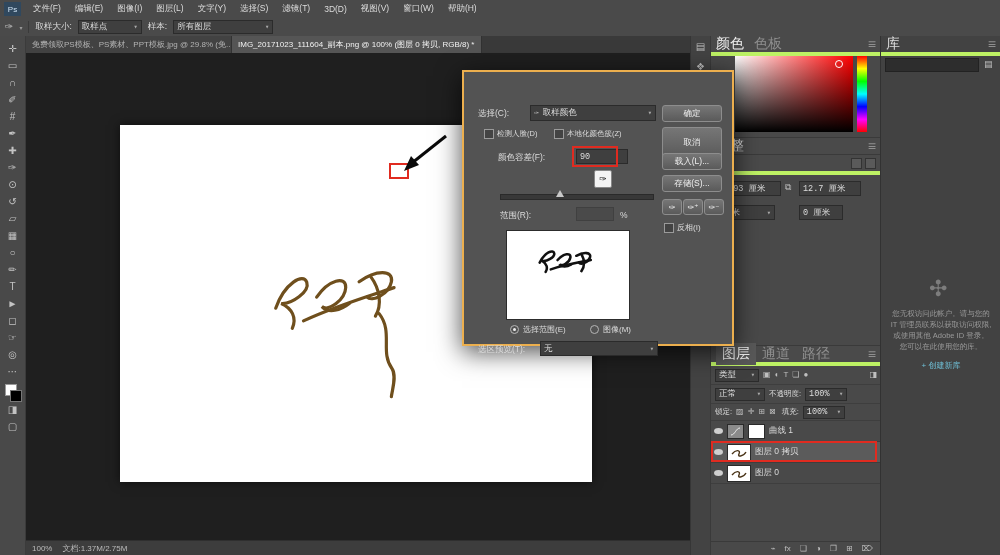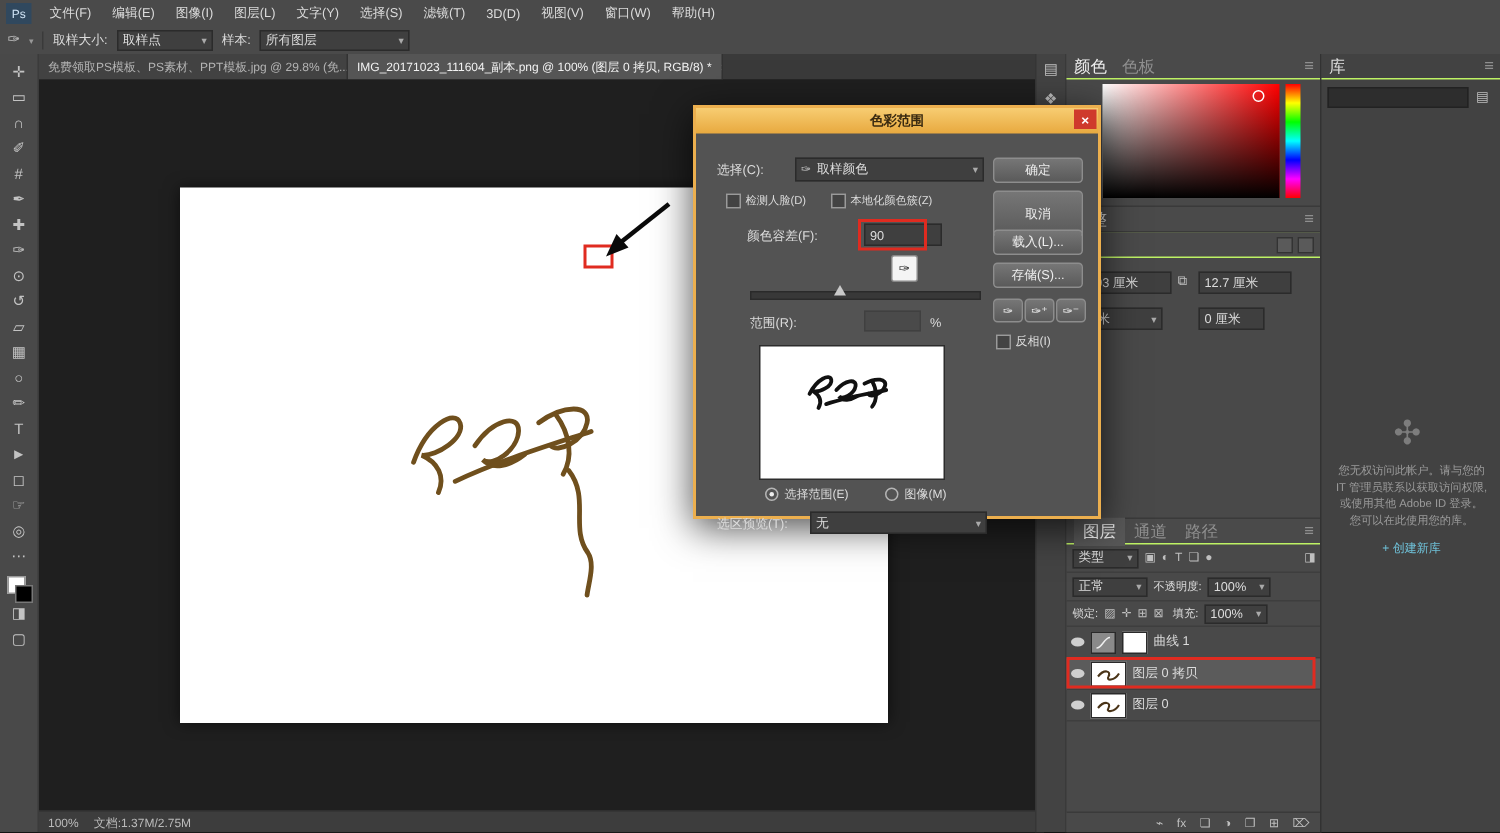--- a/index.html
+++ b/index.html
@@ -4,33 +4,33 @@
 <style>
   html,body{margin:0;padding:0;background:#000;}
   body{font-family:"Liberation Sans","DejaVu Sans",sans-serif;}
   #root{position:relative;width:1000px;height:555px;background:#1f1f1f;overflow:hidden;color:#ddd;font-size:9px;}
   .abs{position:absolute;}
   .flex{display:flex;align-items:center;}
   .bar{background:#4a4a4a;}
   .ic{color:#bfbfbf;font-size:10px;line-height:1;}
   .dim{color:#8f8f8f;}
   .lbl{font-size:8.5px;color:#dcdcdc;white-space:nowrap;}
-  .box{background:#3f3f3f;border:1px solid #2b2b2b;color:#ddd;display:flex;align-items:center;padding:0 3px;font-size:8.5px;box-sizing:border-box;white-space:nowrap;}
+  .box{background:#3f3f3f;border:1px solid #2b2b2b;color:#ddd;display:flex;align-items:center;padding:0 3px;font-size:8.5px;box-sizing:border-box;white-space:nowrap;font-family:Liberation Mono, monospace;}
   .box .arr{margin-left:auto;color:#aaa;font-size:7px;padding-left:3px;}
   .btn{background:linear-gradient(#767676,#5a5a5a);border:1px solid #8d8d8d;border-radius:3px;color:#eee;font-size:8.5px;display:flex;align-items:center;justify-content:center;box-sizing:border-box;}
   .chk{width:8px;height:8px;border:1px solid #9a9a9a;background:#434343;display:inline-block;flex:none;}
   .radio{width:9px;height:9px;border:1px solid #b5b5b5;border-radius:50%;display:inline-block;position:relative;flex:none;box-sizing:border-box;}
   .radio.sel:after{content:"";position:absolute;left:2px;top:2px;width:3px;height:3px;border-radius:50%;background:#eee;}
   .eye{width:9px;height:6px;background:#cfcfcf;border-radius:50%;}
   .redbox{border:2px solid #e02b20;box-sizing:border-box;}
   .tab{height:17px;display:flex;align-items:center;padding:0 6px;font-size:8px;color:#b3b3b3;background:#424242;border-right:1px solid #323232;white-space:nowrap;overflow:hidden;box-sizing:border-box;}
   .tab.active{background:#555;color:#f2f2f2;}
   .tab .x{margin-left:6px;color:#999;font-size:9px;}
   .tool{height:17px;width:26px;display:flex;align-items:center;justify-content:center;color:#c3c3c3;font-size:10px;}
-  .phdr{height:16px;display:flex;align-items:center;background:#4a4a4a;border-bottom:1px solid #bef264;padding:0 5px;font-size:11px;}
+  .phdr{height:16px;display:flex;align-items:center;background:#4a4a4a;border-bottom:4px solid #bef264;padding:0 5px;font-size:14px;}
   .layerrow{height:20px;display:flex;align-items:center;border-bottom:1px solid #3e3e3e;padding:0 3px;gap:4px;}
   .thumb{background:#fff;border:1px solid #2a2a2a;flex:none;display:flex;align-items:center;justify-content:center;}
   .tri{width:0;height:0;border-left:4px solid transparent;border-right:4px solid transparent;border-bottom:7px solid #c9c9c9;}
 </style>
 </head>
 <body>
 
 <div id="root">
 
   <div class="abs bar flex" style="left:0;top:0;width:1000px;height:18px;border-bottom:1px solid #393939;gap:2px;">
@@ -275,24 +275,20 @@
     <div class="abs" style="left:4px;top:272px;width:112px;text-align:center;font-size:7.5px;color:#9a9a9a;line-height:11px;">
       <div>您无权访问此帐户。请与您的</div>
       <div>IT 管理员联系以获取访问权限,</div>
       <div>或使用其他 Adobe ID 登录。</div>
       <div>您可以在此使用您的库。</div>
     </div>
     <div class="abs" style="left:0;top:324px;width:120px;text-align:center;font-size:8px;color:#6fc1d8;">+ 创建新库</div>
   </div>
 
   <div class="abs" style="left:462px;top:70px;width:268px;height:272px;background:#535353;border:2px solid #ecaf4e;box-shadow:0 6px 24px rgba(0,0,0,.7);z-index:50;box-sizing:content-box;">
-    <div style="height:17px;background:linear-gradient(#f7cd72,#e8a93f);display:flex;align-items:center;justify-content:center;color:#3a2a10;font-size:9px;font-weight:bold;position:relative;">
-      <span>色彩范围</span>
-      <div class="abs" style="right:1px;top:1px;width:15px;height:13px;background:#cf3a2c;color:#fff;display:flex;align-items:center;justify-content:center;font-size:9px;">×</div>
-    </div>
 
     <span class="lbl abs" style="left:14px;top:36px;">选择(C):</span>
     <div class="box abs" style="left:66px;top:33px;width:126px;height:16px;gap:4px;">
       <span class="ic" style="font-size:8px;">✑</span>
       <span>取样颜色</span>
       <span class="arr">▾</span>
     </div>
 
     <div class="flex abs" style="left:20px;top:57px;gap:3px;">
       <span class="chk"></span>

